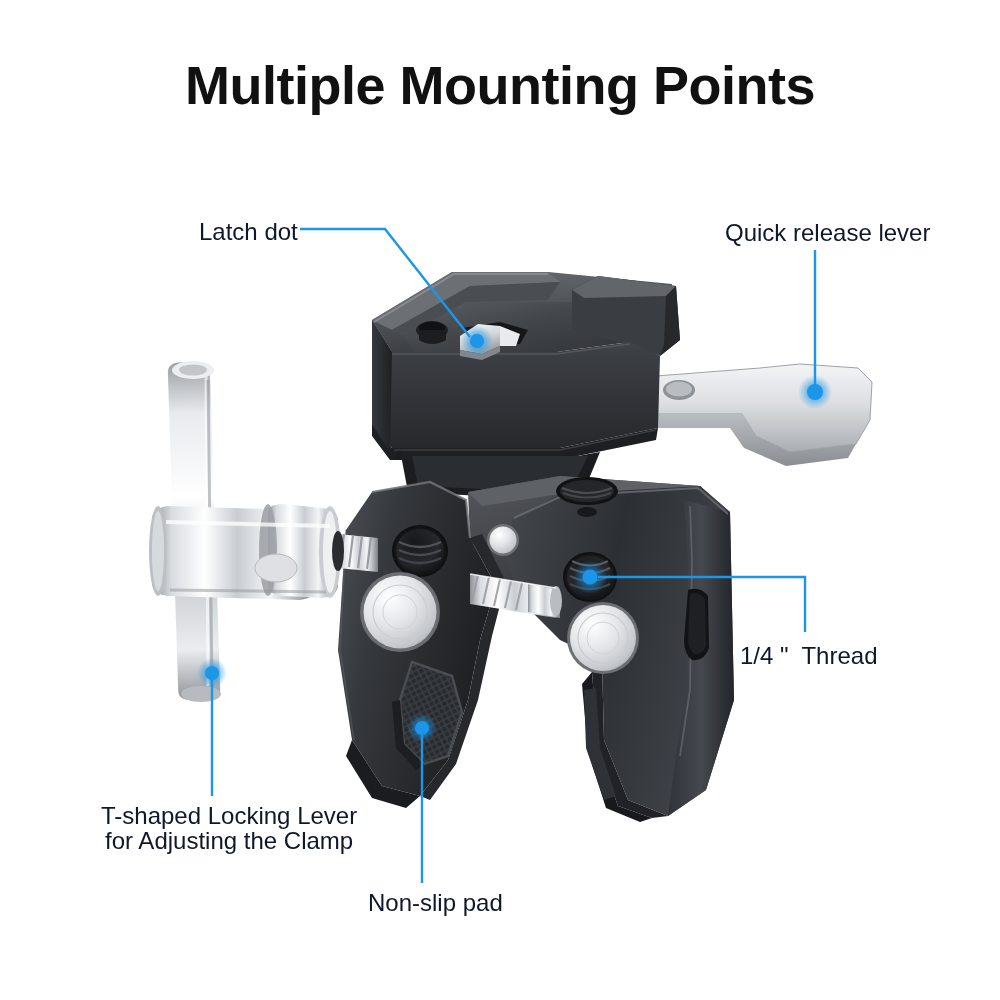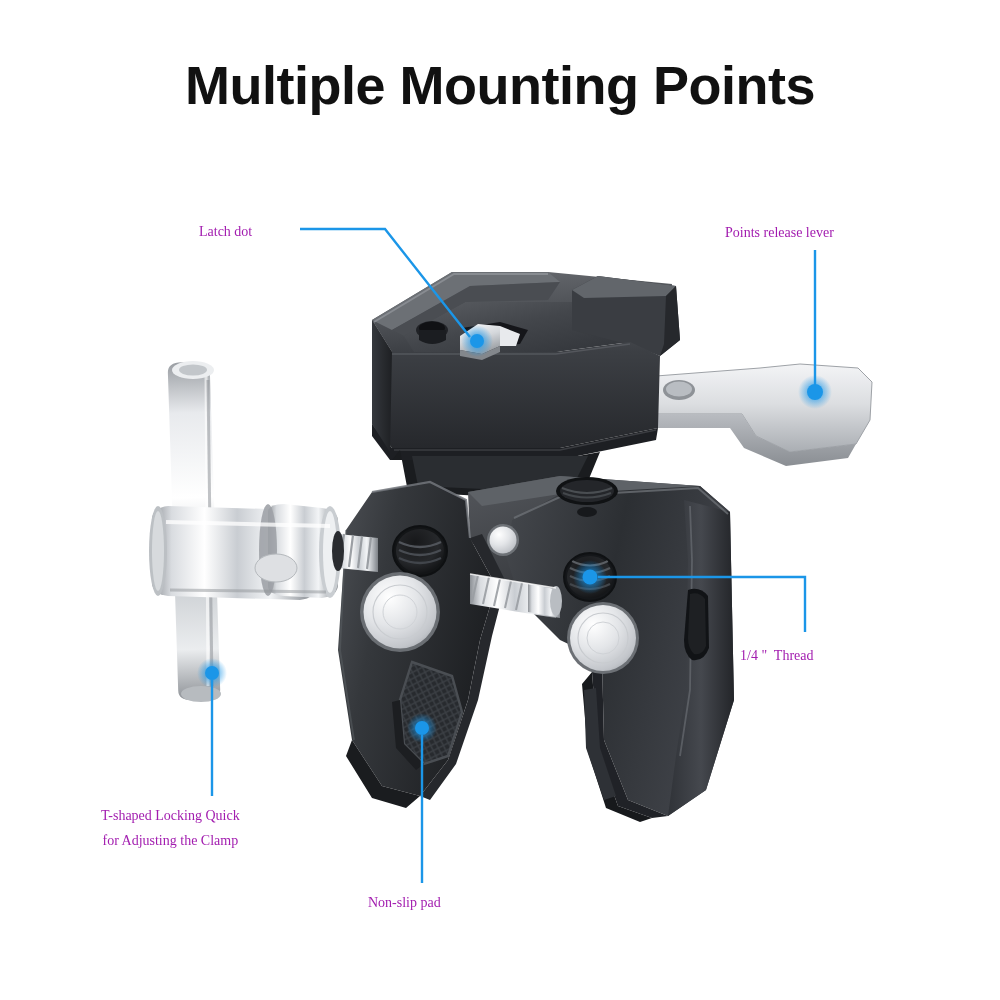--- a/index.html
+++ b/index.html
@@ -11,22 +11,22 @@
   #stage{position:absolute;inset:0;width:1000px;height:712px;}
 
   .title{
     position:absolute;left:0;top:54px;width:1000px;text-align:center;
     font-size:54px;font-weight:bold;letter-spacing:-0.5px;
     font-family:"Liberation Sans","DejaVu Sans",sans-serif;
     color:#111111;white-space:nowrap;
   }
 
   .callout{
-    position:absolute;font-size:14px;line-height:25px;color:#a21caf;
-    font-family:Liberation Serif, serif;white-space:pre;
+    position:absolute;font-size:24px;line-height:25px;color:#0f172a;
+    font-family:Liberation Sans, sans-serif;white-space:pre;
   }
   #lbl-latch{left:199px;top:219px;}
   #lbl-qrl{left:725px;top:220px;}
   #lbl-thread{left:740px;top:643px;}
   #lbl-tlever{left:101px;top:803px;text-align:center;white-space:pre-line;}
   #lbl-pad{left:368px;top:890px;}
 
   svg{display:block;}
   .leader{stroke:#1b96e8;stroke-width:2.4;fill:none;}
 </style>
@@ -362,22 +362,22 @@
       <circle cx="212" cy="673" r="15" fill="url(#gGlow)"></circle>
       <circle cx="212" cy="673" r="7" fill="#1b96e8"></circle>
 
       <circle cx="422" cy="728" r="15" fill="url(#gGlow)"></circle>
       <circle cx="422" cy="728" r="7" fill="#1b96e8"></circle>
     </g>
   </svg>
 
   <div class="callout" id="lbl-latch">Latch dot</div>
 
-  <div class="callout" id="lbl-qrl">Points release lever</div>
+  <div class="callout" id="lbl-qrl">Quick release lever</div>
 
   <div class="callout" id="lbl-thread">1/4 "  Thread</div>
 
-  <div class="callout" id="lbl-tlever">T-shaped Locking Quick
+  <div class="callout" id="lbl-tlever">T-shaped Locking Lever
 for Adjusting the Clamp</div>
 
   <div class="callout" id="lbl-pad">Non-slip pad</div>
 
 </div>
 
 </body></html>

